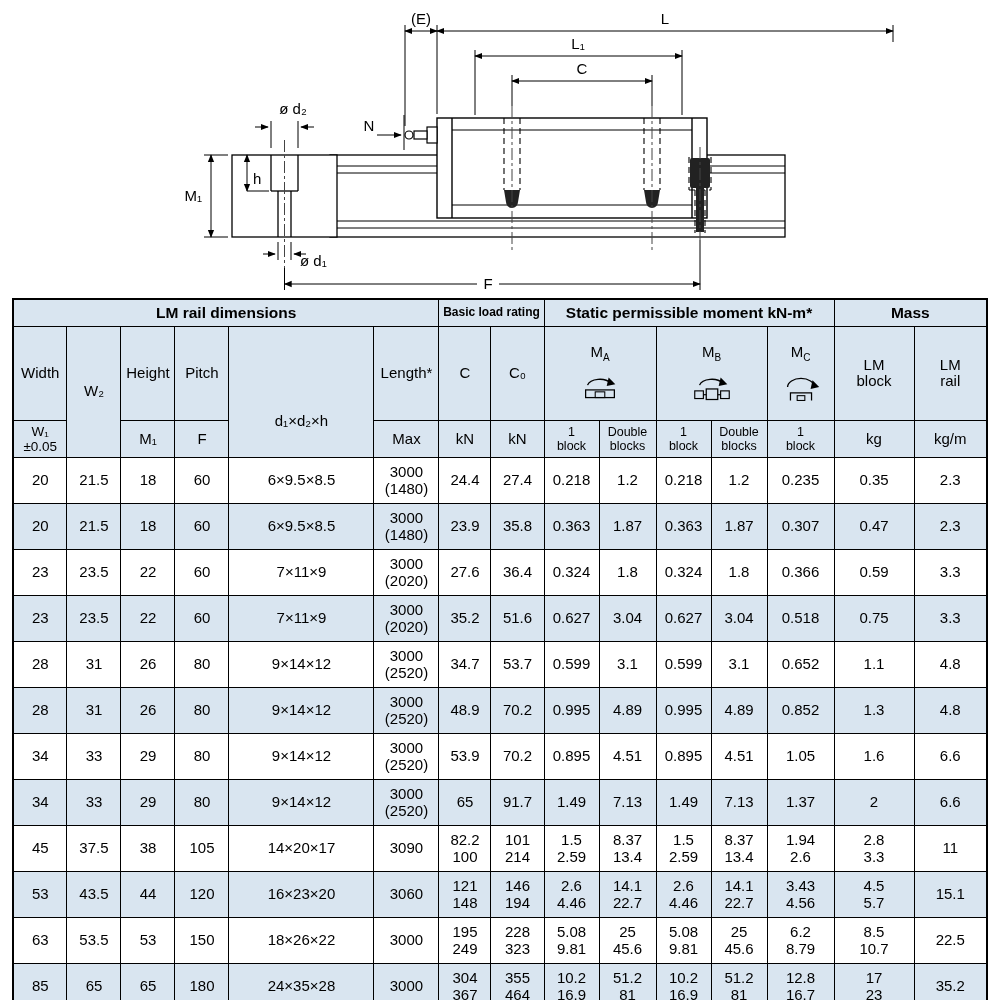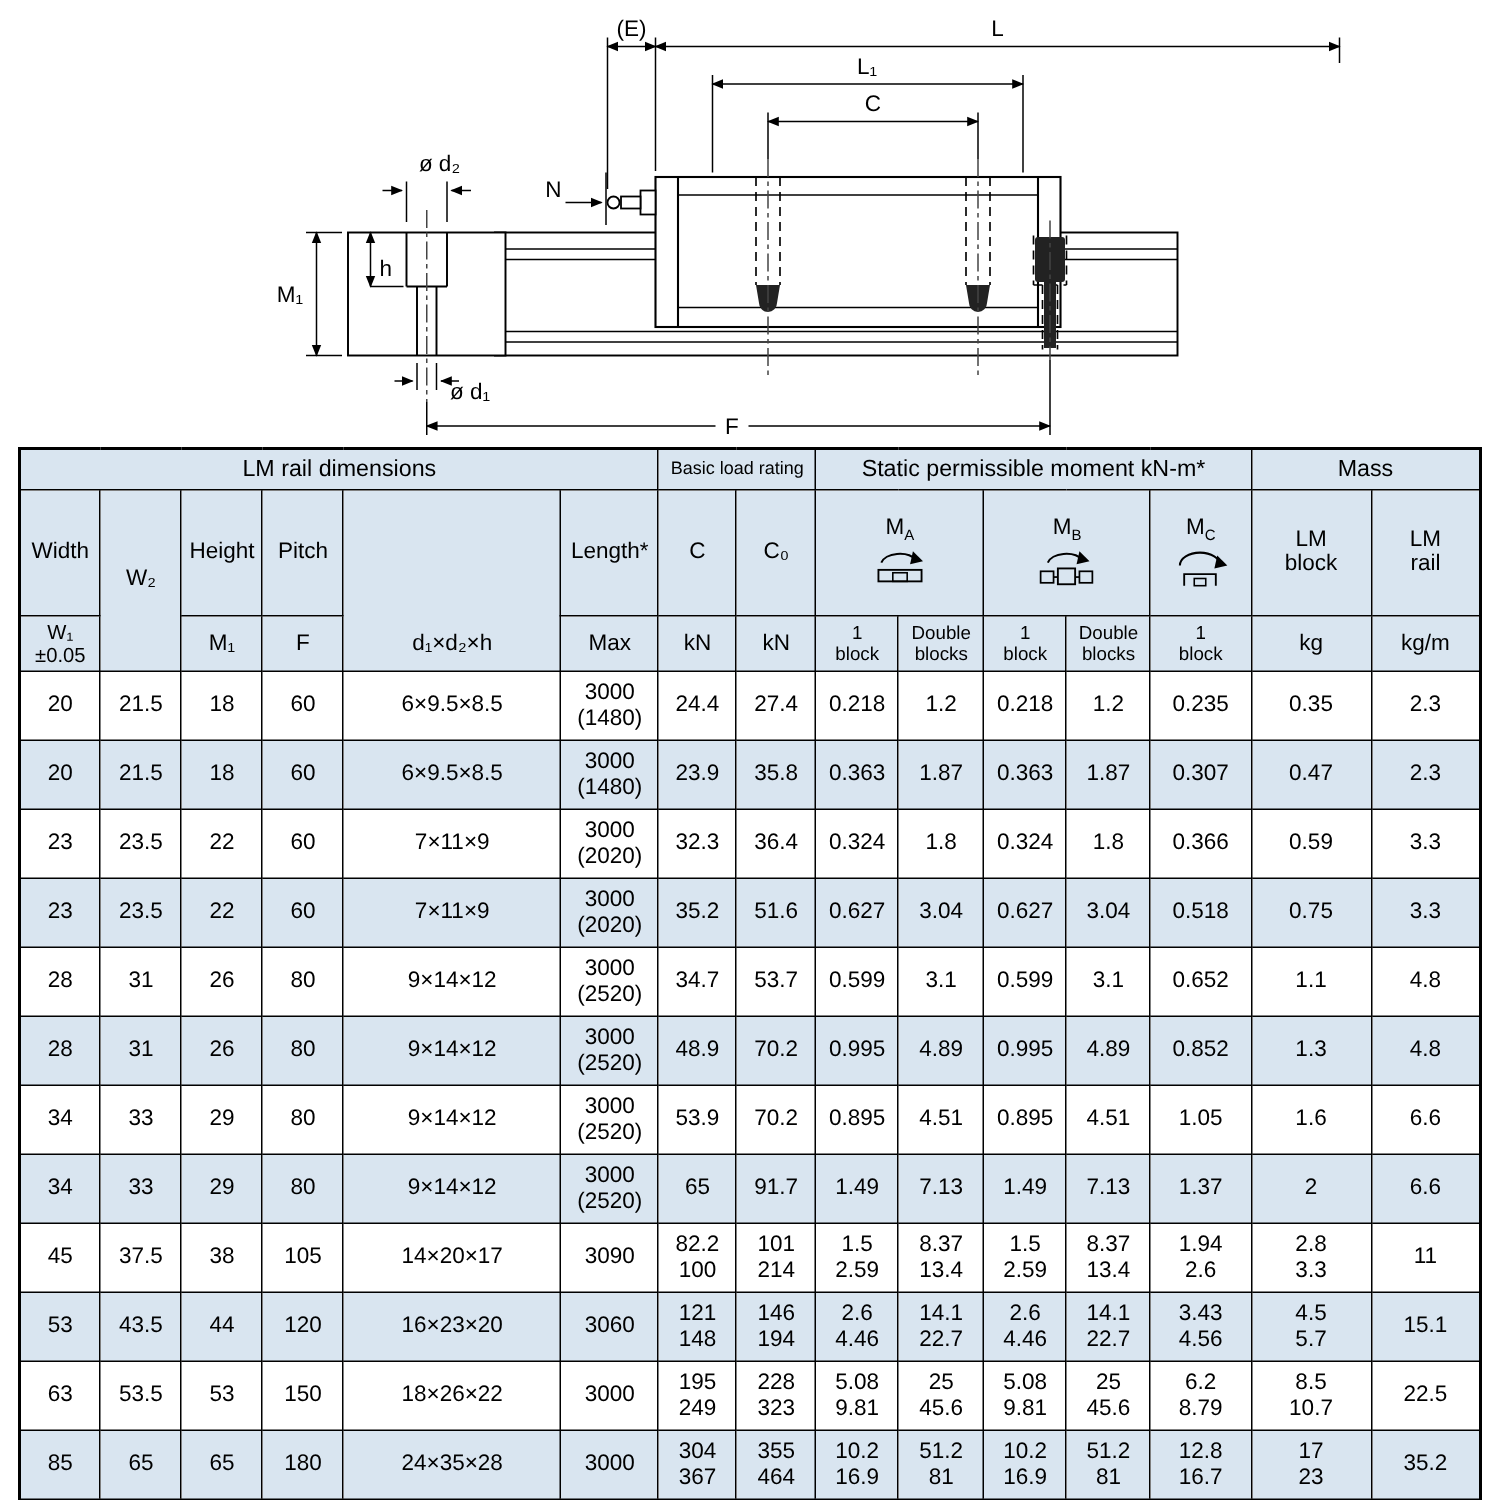--- a/index.html
+++ b/index.html
@@ -19,31 +19,31 @@
     border:2px solid #000;
   }
   .spec th, .spec td {
     border:1px solid #000;
     text-align:center; vertical-align:middle;
     padding:1px 2px; line-height:1.12;
     white-space:pre-line; font-weight:normal;
     overflow:hidden;
   }
   .spec thead th { background:#d9e5f0; }
-  .group-row th { height:27px; font-size:15.5px; }
+  .group-row th { height:27px; font-size:15.5px;font-weight:bold; }
   .group-row th.squeeze { font-size:12px; }
   .main-row th { height:72px; font-size:15px; }
   .sub-row th { height:37px; font-size:12.5px; }
   .sub-row th.w1cell { font-size:13.5px; }
   .sub-row th.bigsub { font-size:15px; }
   th.merged-mid { font-size:15px; }
-  th.merged-bot { vertical-align:bottom; padding-bottom:9px; font-size:15px; }
+  th.merged-bot { vertical-align:bottom; padding-bottom:27px; font-size:15px; }
   tbody td { height:46px; font-size:15px; background:#ffffff; }
   tbody tr.alt td { background:#d9e5f0; }
-  .momcell { display:flex; flex-direction:column; align-items:center; justify-content:center; gap:1px; }
+  .momcell { display:flex; flex-direction:column; align-items:center; justify-content:center; gap:11px; }
   .momlabel { font-size:15px; }
   .momlabel sub { font-size:10px; }
   .momicon { width:46px; height:28px; }
 </style>
 </head>
 <body>
 
 <div class="drawing-wrap">
   <svg width="1000" height="298" viewBox="0 0 1000 298">
     <defs>
@@ -292,21 +292,21 @@
         <td>2.3</td>
       </tr>
       <tr>
         <td>23</td>
         <td>23.5</td>
         <td>22</td>
         <td>60</td>
         <td>7×11×9</td>
         <td>3000
 (2020)</td>
-        <td>32.3</td>
+        <td>27.6</td>
         <td>36.4</td>
         <td>0.324</td>
         <td>1.8</td>
         <td>0.324</td>
         <td>1.8</td>
         <td>0.366</td>
         <td>0.59</td>
         <td>3.3</td>
       </tr>
       <tr class="alt">

